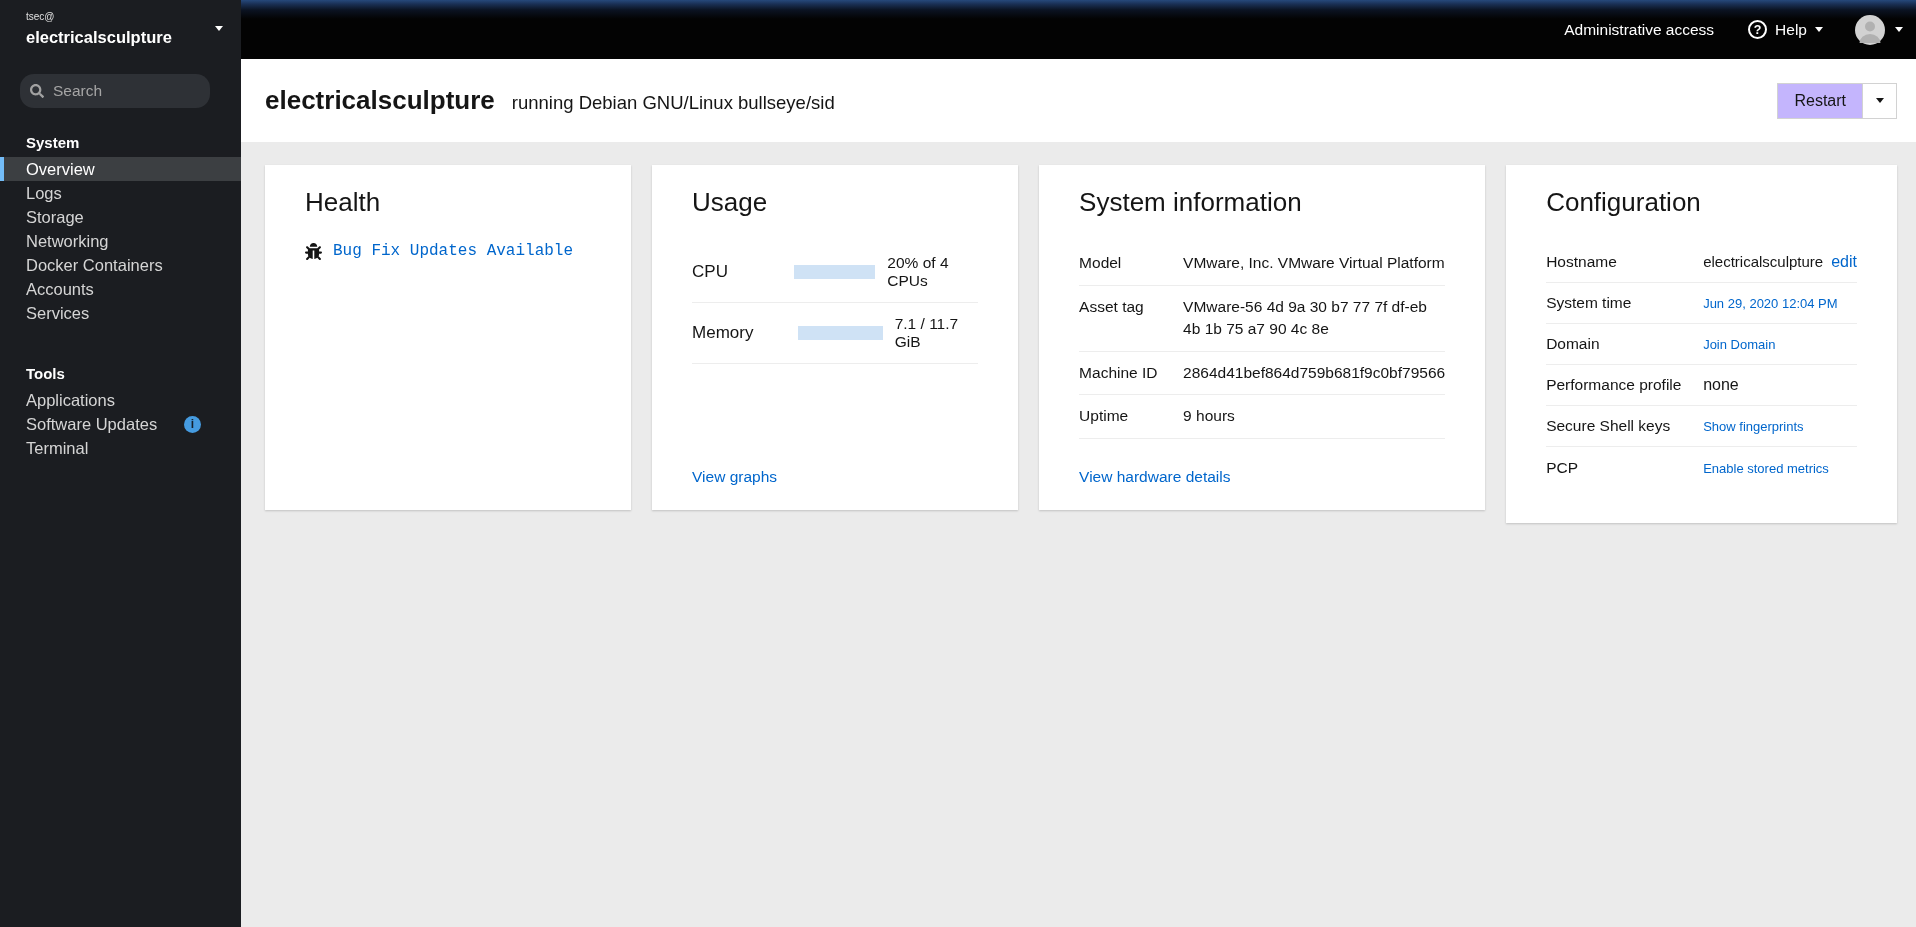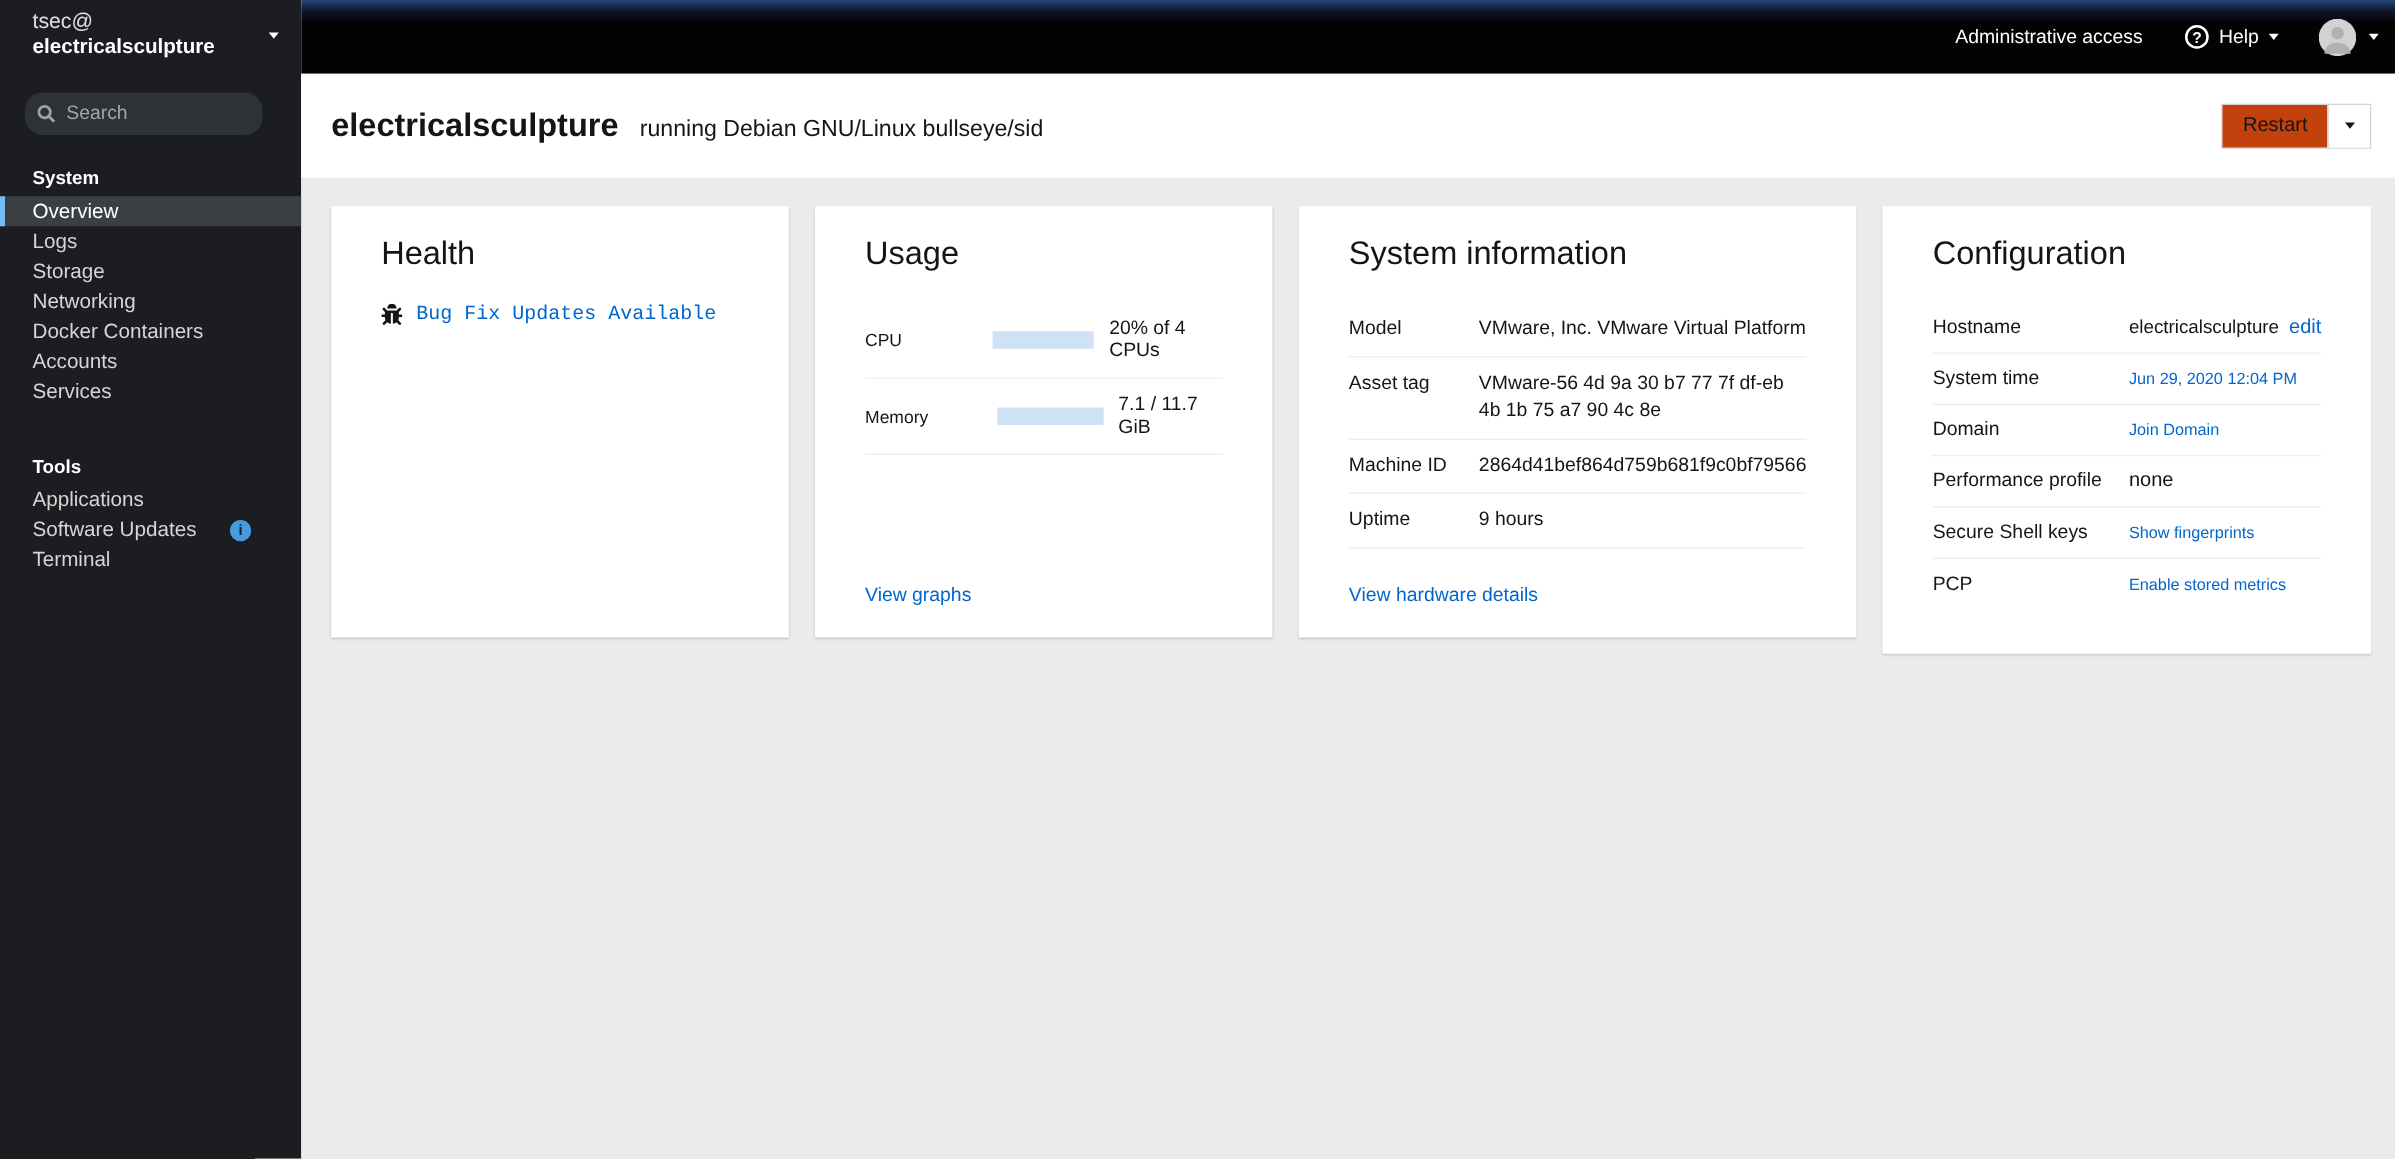--- a/index.html
+++ b/index.html
@@ -3,21 +3,21 @@
 <meta charset="utf-8">
 <style>
   * { margin:0; padding:0; box-sizing:border-box; }
   html,body { width:1916px; height:927px; overflow:hidden; }
   body { font-family:"Liberation Sans", sans-serif; background:#ebebeb; color:#151515; }
   .app { display:flex; height:100%; }
 
   
   .sidebar { width:241px; flex:0 0 241px; background:#1b1d21; display:flex; flex-direction:column; }
   .sidebar-header { height:59px; flex:0 0 59px; padding:8px 16px 0 26px; position:relative; cursor:pointer; }
-  .sidebar-user { font-size:17px; color:#e0e0e0; line-height:18px; }
+  .sidebar-user { font-size:10px; color:#e0e0e0; line-height:18px; }
   .sidebar-host { font-size:16.5px; color:#fff; font-weight:700; line-height:22px; }
   .sidebar-header .caret { position:absolute; right:18px; top:26px; color:#fff; }
   .caret { display:inline-block; width:0; height:0; border-left:4.5px solid transparent; border-right:4.5px solid transparent; border-top:5.5px solid currentColor; }
 
   .search-box { margin:15px 31px 8px 20px; height:34px; background:#2e3136; border:none; border-radius:14px; display:flex; align-items:center; padding:0 10px; gap:9px; }
   .search-box svg { flex:0 0 auto; }
   .search-box input { background:transparent; border:none; outline:none; color:#e0e0e0; font-size:15.5px; width:100%; font-family:"Liberation Sans", sans-serif; }
   .search-box input::placeholder { color:#a5a5a5; opacity:1; }
 
   .nav { flex:1; overflow:hidden; padding-top:8px; }
@@ -36,36 +36,36 @@
   .masthead-help { display:flex; align-items:center; gap:8px; margin-right:32px; cursor:pointer; }
   .help-circle { width:19px; height:19px; border:2px solid #fff; border-radius:50%; display:flex; align-items:center; justify-content:center; font-size:12.5px; font-weight:700; }
   .masthead-help .label { font-size:15.5px; }
   .masthead-user { display:flex; align-items:center; gap:10px; cursor:pointer; }
 
   .page-header { height:83px; flex:0 0 83px; background:#fff; display:flex; align-items:center; padding:0 19px 0 24px; }
   .page-title { font-size:26px; font-weight:700; color:#151515; }
   .page-subtitle { font-size:18.5px; color:#151515; margin-left:17px; padding-top:4px; }
   .spacer { flex:1; }
   .split-button { display:flex; height:36px; border:1px solid #d2d2d2; background:#fff; }
-  .split-main { padding:0 16px; font-size:16px; color:#151515; background:#c2410c; border:none; cursor:pointer; font-family:"Liberation Sans", sans-serif; }
+  .split-main { padding:0 16px; font-size:16px; color:#151515; background:#c4b5fd; border:none; cursor:pointer; font-family:"Liberation Sans", sans-serif; }
   .split-toggle { width:34px; border:none; border-left:1px solid #d2d2d2; background:#fff; cursor:pointer; display:flex; align-items:center; justify-content:center; color:#151515; }
 
   .content { flex:1; display:flex; align-items:flex-start; gap:21px; padding:23px 19px 0 24px; }
   .card { background:#fff; flex:1 1 0; min-height:345px; box-shadow:0 1px 2px 0 rgba(3,3,3,0.18); padding:22px 40px 24px; display:flex; flex-direction:column; }
   .card-title { font-size:26px; font-weight:400; color:#151515; line-height:1.2; margin-bottom:24px; }
   a.link { color:#0066cc; text-decoration:none; cursor:pointer; }
   .card-footer { margin-top:auto; font-size:15.5px; }
   .card.tall { min-height:358px; }
 
   
   .health-item { display:flex; align-items:center; gap:11px; font-size:16px;font-family:Liberation Mono, monospace; }
 
   
   .usage-row { display:flex; align-items:center; padding:12px 0; border-bottom:1px solid #ededed; }
-  .usage-label { width:119px; font-size:14px; }
+  .usage-label { width:119px; font-size:17px; }
   .usage-bar { width:95px; height:14px; background:#cfe2f5; position:relative; }
   .usage-fill { height:100%; background:#0767cb; }
   .usage-detail { margin-left:12px; font-size:15.5px; }
 
   
   .si-row { display:grid; grid-template-columns:88px 1fr; column-gap:16px; padding:10px 0; border-bottom:1px solid #ededed; font-size:15.5px; align-items:baseline; }
   .si-value { line-height:1.45; }
 
   
   .cfg-row { display:grid; grid-template-columns:157px 1fr; padding:0 0; min-height:41px; align-items:center; border-bottom:1px solid #ededed; font-size:15.5px; }

